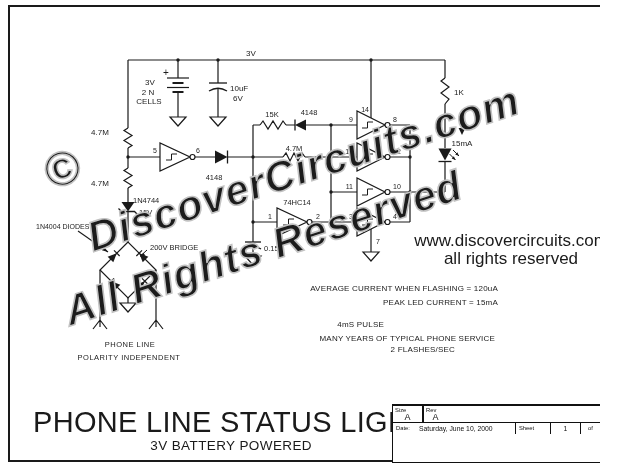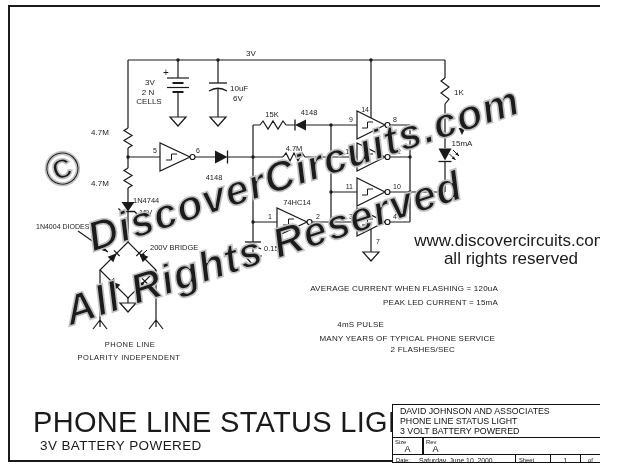--- a/index.html
+++ b/index.html
@@ -3,21 +3,21 @@
 <meta charset="utf-8">
 <style>
   html,body { margin:0; padding:0; background:#fff; }
   #page { position:relative; width:600px; height:465px; background:#ffffff; overflow:hidden;
           font-family:"Liberation Sans", sans-serif; color:#1a1a1a; }
   svg text { font-family:"Liberation Sans", sans-serif; fill:#1c1c1c; }
   .note { position:absolute; font-size:8px; letter-spacing:0.2px; text-align:right; white-space:nowrap; }
   .site { position:absolute; left:396px; width:230px; text-align:center; font-size:17px; }
   .credit { position:absolute; left:448px; top:384px; width:172px; text-align:right; font-size:8.5px; }
   .title-main { position:absolute; left:33px; top:406px; font-size:29px; letter-spacing:0.3px; }
-  .title-sub { position:absolute; left:40px; top:438px; width:272px; text-align:left; font-size:13.5px; letter-spacing:0.4px; }
+  .title-sub { position:absolute; left:40px; top:438px; width:272px; text-align:right; font-size:13.5px; letter-spacing:0.4px; }
   .tb { position:absolute; left:392px; top:404px; width:233px; height:59px; border:1.5px solid #111;
         box-sizing:border-box; overflow:hidden; background:#fff; color:#111; }
   .tb-r1 { height:32px; padding:2px 0 0 7px; box-sizing:border-box; }
   .tb-r1 div { font-size:8.8px; line-height:9.8px; white-space:nowrap; }
   .tb-r2 { display:flex; height:17px; border-top:1.2px solid #111; box-sizing:border-box; }
   .tb-size { width:30px; border-right:1.2px solid #111; box-sizing:border-box; }
   .tb-doc  { flex:1; }
   .tb-rev  { width:24px; border-left:1.2px solid #111; box-sizing:border-box; }
   .tb-lab  { display:block; font-size:5.8px; padding:1px 0 0 2px; }
   .tb-val  { display:block; font-size:9px; text-align:center; margin-top:-1px; }
@@ -238,25 +238,20 @@
   <div class="note" style="left:355px; top:309px; width:100px;margin-top:36px;">2 FLASHES/SEC</div>
   <div class="note" style="left:245px; top:334px; width:250px;">MANY YEARS OF TYPICAL PHONE SERVICE</div>
 
   <div class="site" style="top:231px;">www.discovercircuits.com</div>
   <div class="site" style="top:249px;">all rights reserved</div>
 
   <div class="title-main">PHONE LINE STATUS LIGHT</div>
   <div class="title-sub">3V BATTERY POWERED</div>
 
   <div class="tb">
-    <div class="tb-r1">
-      <div>DAVID JOHNSON AND ASSOCIATES</div>
-      <div>PHONE LINE STATUS LIGHT</div>
-      <div>3 VOLT BATTERY POWERED</div>
-    </div>
     <div class="tb-r2">
       <div class="tb-size">
         <span class="tb-lab">Size</span>
         <span class="tb-val">A</span>
       </div>
       <div class="tb-rev">
         <span class="tb-lab">Rev</span>
         <span class="tb-val">A</span>
       </div>
     </div>

